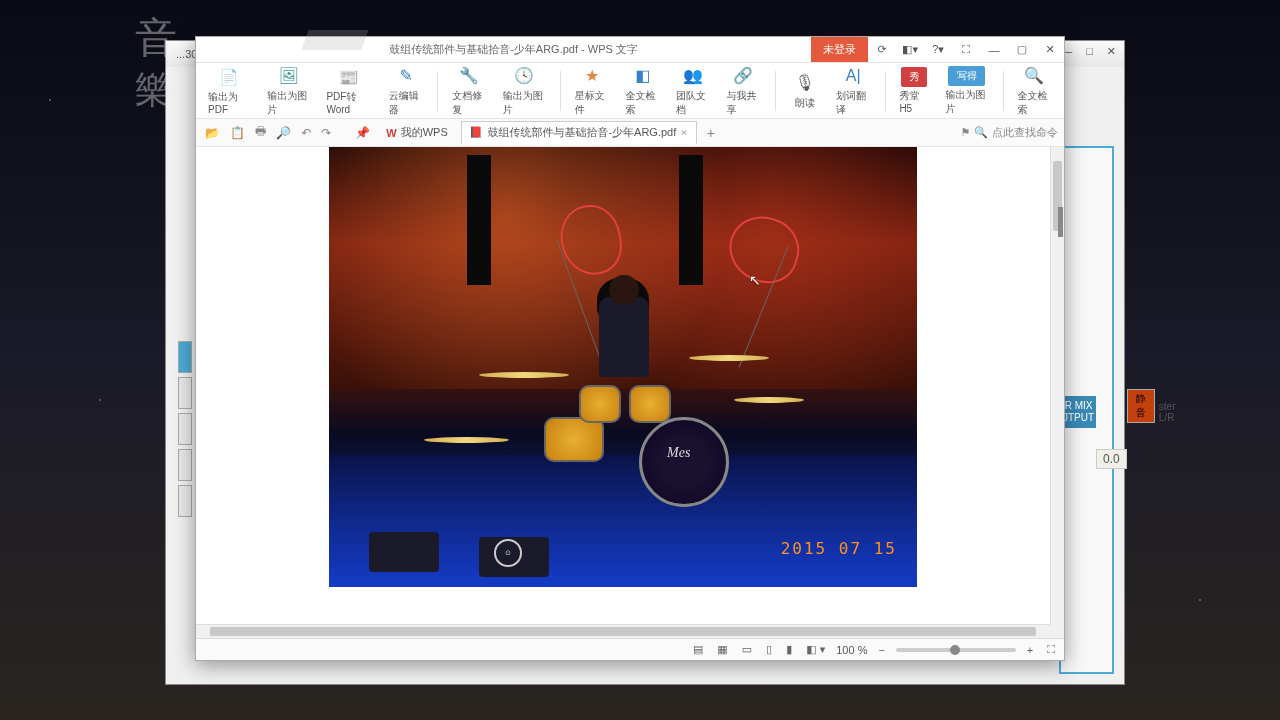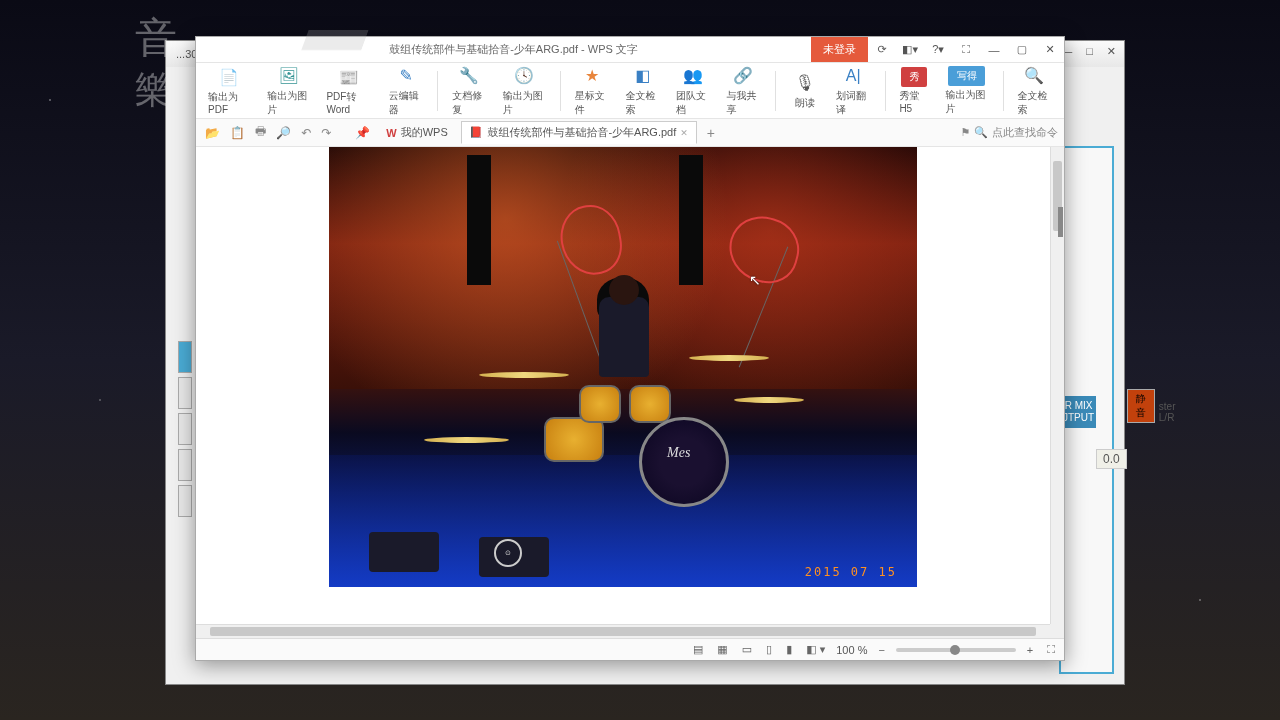--- a/index.html
+++ b/index.html
@@ -92,21 +92,21 @@
 .cymbal { position:absolute; background:linear-gradient(90deg,#d4b050,#f0d880,#d4b050); height:6px; border-radius:50%;}
 .cymbal.cy1 { left:150px; top:225px; width:90px;}
 .cymbal.cy2 { left:360px; top:208px; width:80px;}
 .cymbal.cy3 { left:95px; top:290px; width:85px;}
 .cymbal.cy4 { left:405px; top:250px; width:70px;}
 .stage-front { position:absolute; bottom:0; left:0; right:0; height:30%; background: linear-gradient(180deg, rgba(10,20,80,0.7), rgba(20,60,200,0.9));}
 .monitor { position:absolute; width:70px; height:40px; background:#1a1a2a; border-radius:4px;}
 .monitor.mo1 { left:150px; bottom:10px;}
 .monitor.mo2 { left:40px; bottom:15px;}
 .monitor-logo { position:absolute; left:165px; bottom:20px; width:28px; height:28px; border:2px solid #ccc; border-radius:50%; font-size:7px; color:#ccc; display:flex; align-items:center; justify-content:center;}
-.photo-date { position:absolute; right:20px; bottom:8px; color:#ff9020; font-size:12px; font-family:monospace; letter-spacing:2px;}
+.photo-date { position:absolute; right:20px; bottom:29px; color:#ff9020; font-size:16px; font-family:monospace; letter-spacing:2px;}
 .cursor-arrow { position:absolute; left:420px; top:125px; font-size:14px; color:#fff; text-shadow:0 0 2px #000;}
 
 .vscroll { position:absolute; top:0; right:0; bottom:14px; width:14px; background:#f0f0f0; border-left:1px solid #ddd;}
 .vscroll-thumb { position:absolute; top:14px; left:2px; right:2px; height:70px; background:#c8c8c8; border-radius:2px;}
 .vscroll-mark { position:absolute; top:60px; right:1px; width:5px; height:30px; background:#888;}
 .hscroll { position:absolute; left:0; right:14px; bottom:0; height:14px; background:#f0f0f0; border-top:1px solid #ddd;}
 .hscroll-thumb { position:absolute; left:14px; top:2px; bottom:2px; right:14px; background:#c8c8c8; border-radius:2px;}
 
 .wps-statusbar { height: 22px; background:#fafafa; border-top:1px solid #ddd; display:flex; align-items:center; justify-content:flex-end; padding:0 6px; gap:8px;}
 .status-icon { font-size:11px; color:#666; padding:0 3px; cursor:pointer;}

